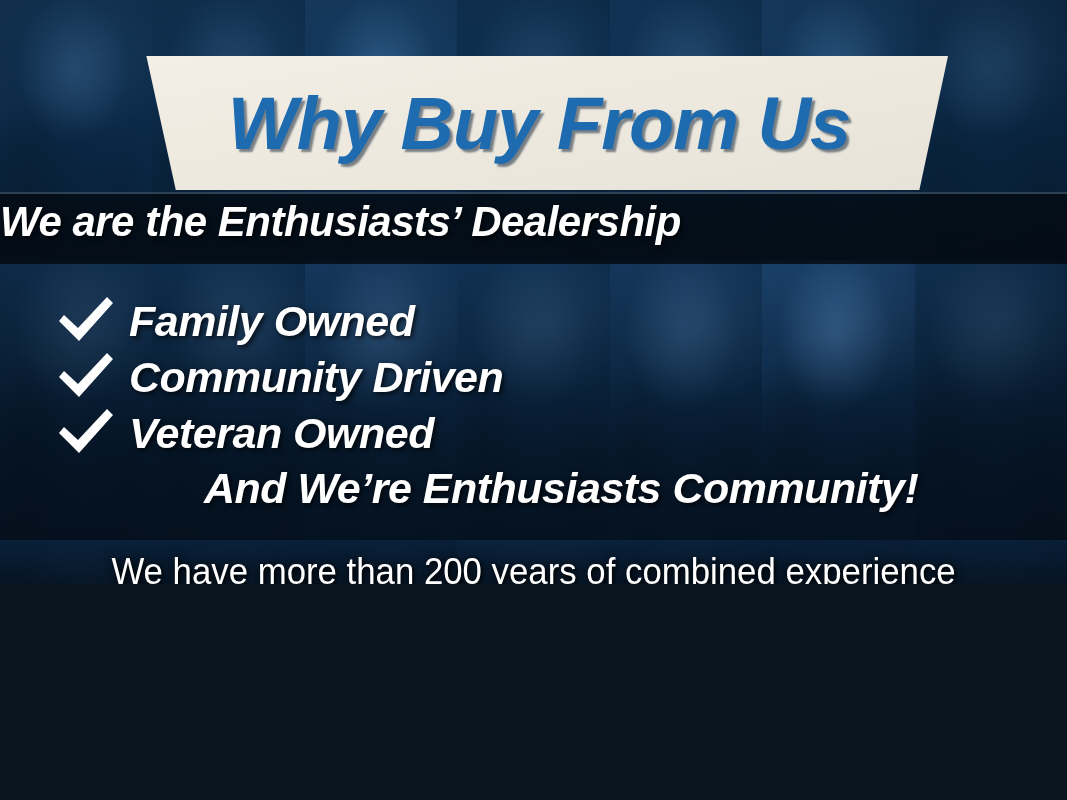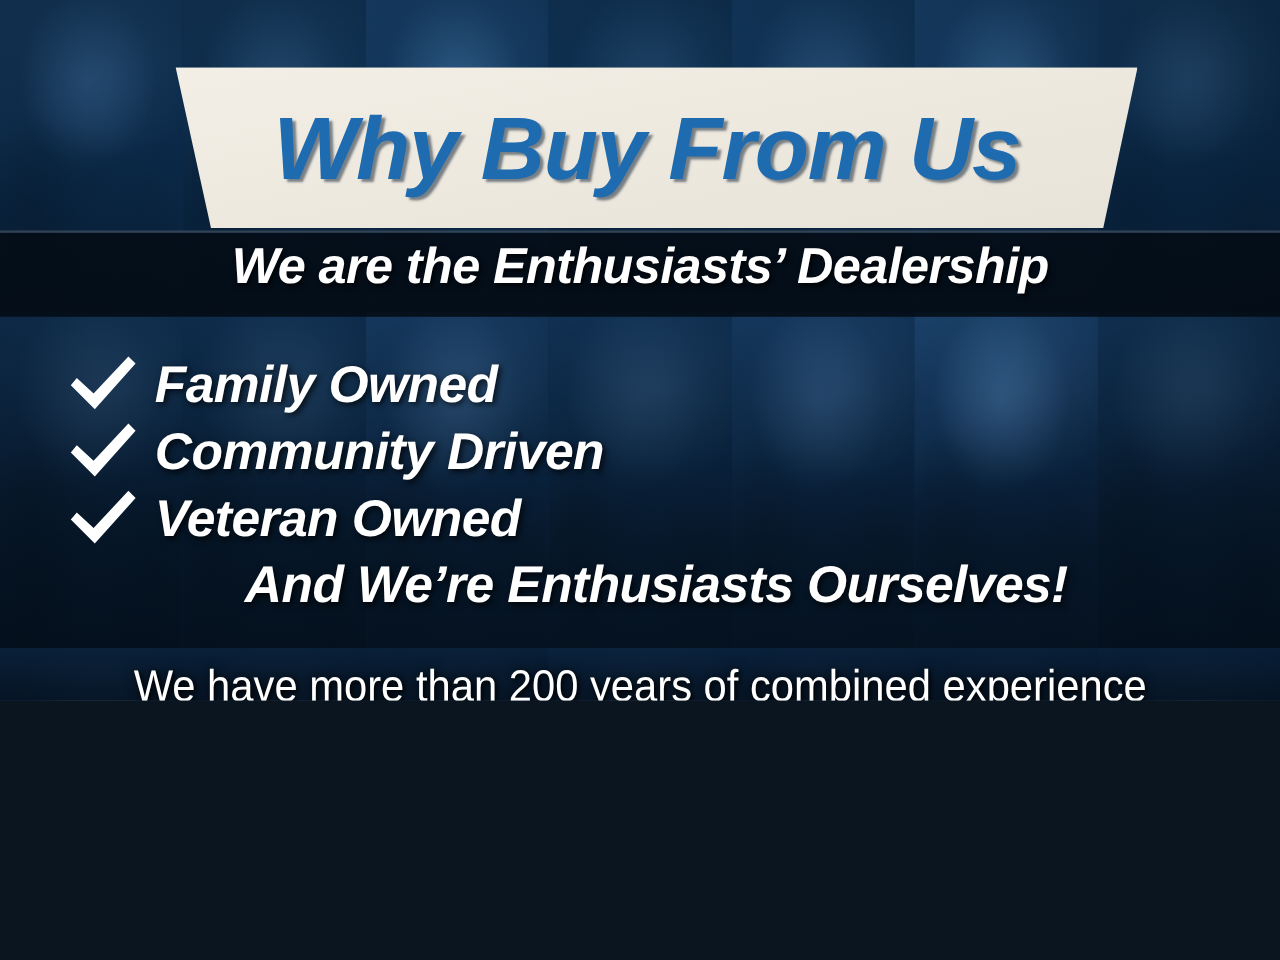--- a/index.html
+++ b/index.html
@@ -140,21 +140,20 @@
     color: #1f6bb0;
     text-shadow: 3px 3px 2px rgba(22,40,58,0.55);
     white-space: nowrap;
   }
 
   .subtitle {
     position: absolute;
     left: 0;
     right: 0;
     top: 198px;
-    text-align: center;
     font-size: 42px;
     font-weight: bold;
     font-style: italic;
     color: #ffffff;
     letter-spacing: -0.5px;
     text-shadow: 2px 2px 4px rgba(0,0,0,0.75);
     white-space: nowrap;
   }
 
   
@@ -284,21 +283,21 @@
 
       <div class="check-row">
         <span class="check-icon">
           <svg width="62" height="52" viewBox="0 0 62 52">
             <path d="M4 27 L9 21 L23 34 L52 3 L58 9 L24 47 Z" fill="#ffffff"></path>
           </svg>
         </span>
         <span class="check-label">Veteran Owned</span>
       </div>
 
-      <div class="tagline">And We’re Enthusiasts Ourselves!</div>
+      <div class="tagline">And We’re Enthusiasts Community!</div>
     </div>
 
     <div class="body-copy">
       <p>We have more than 200 years of combined experience within our walls! Join the growing number of motorcycle enthusiasts who trust in the Wagner name. Our customer service record and long list of repeat customers speaks for itself. We look forward to seeing you in our showroom!</p>
     </div>
 
   </div>
 </div>
 
 </body></html>

